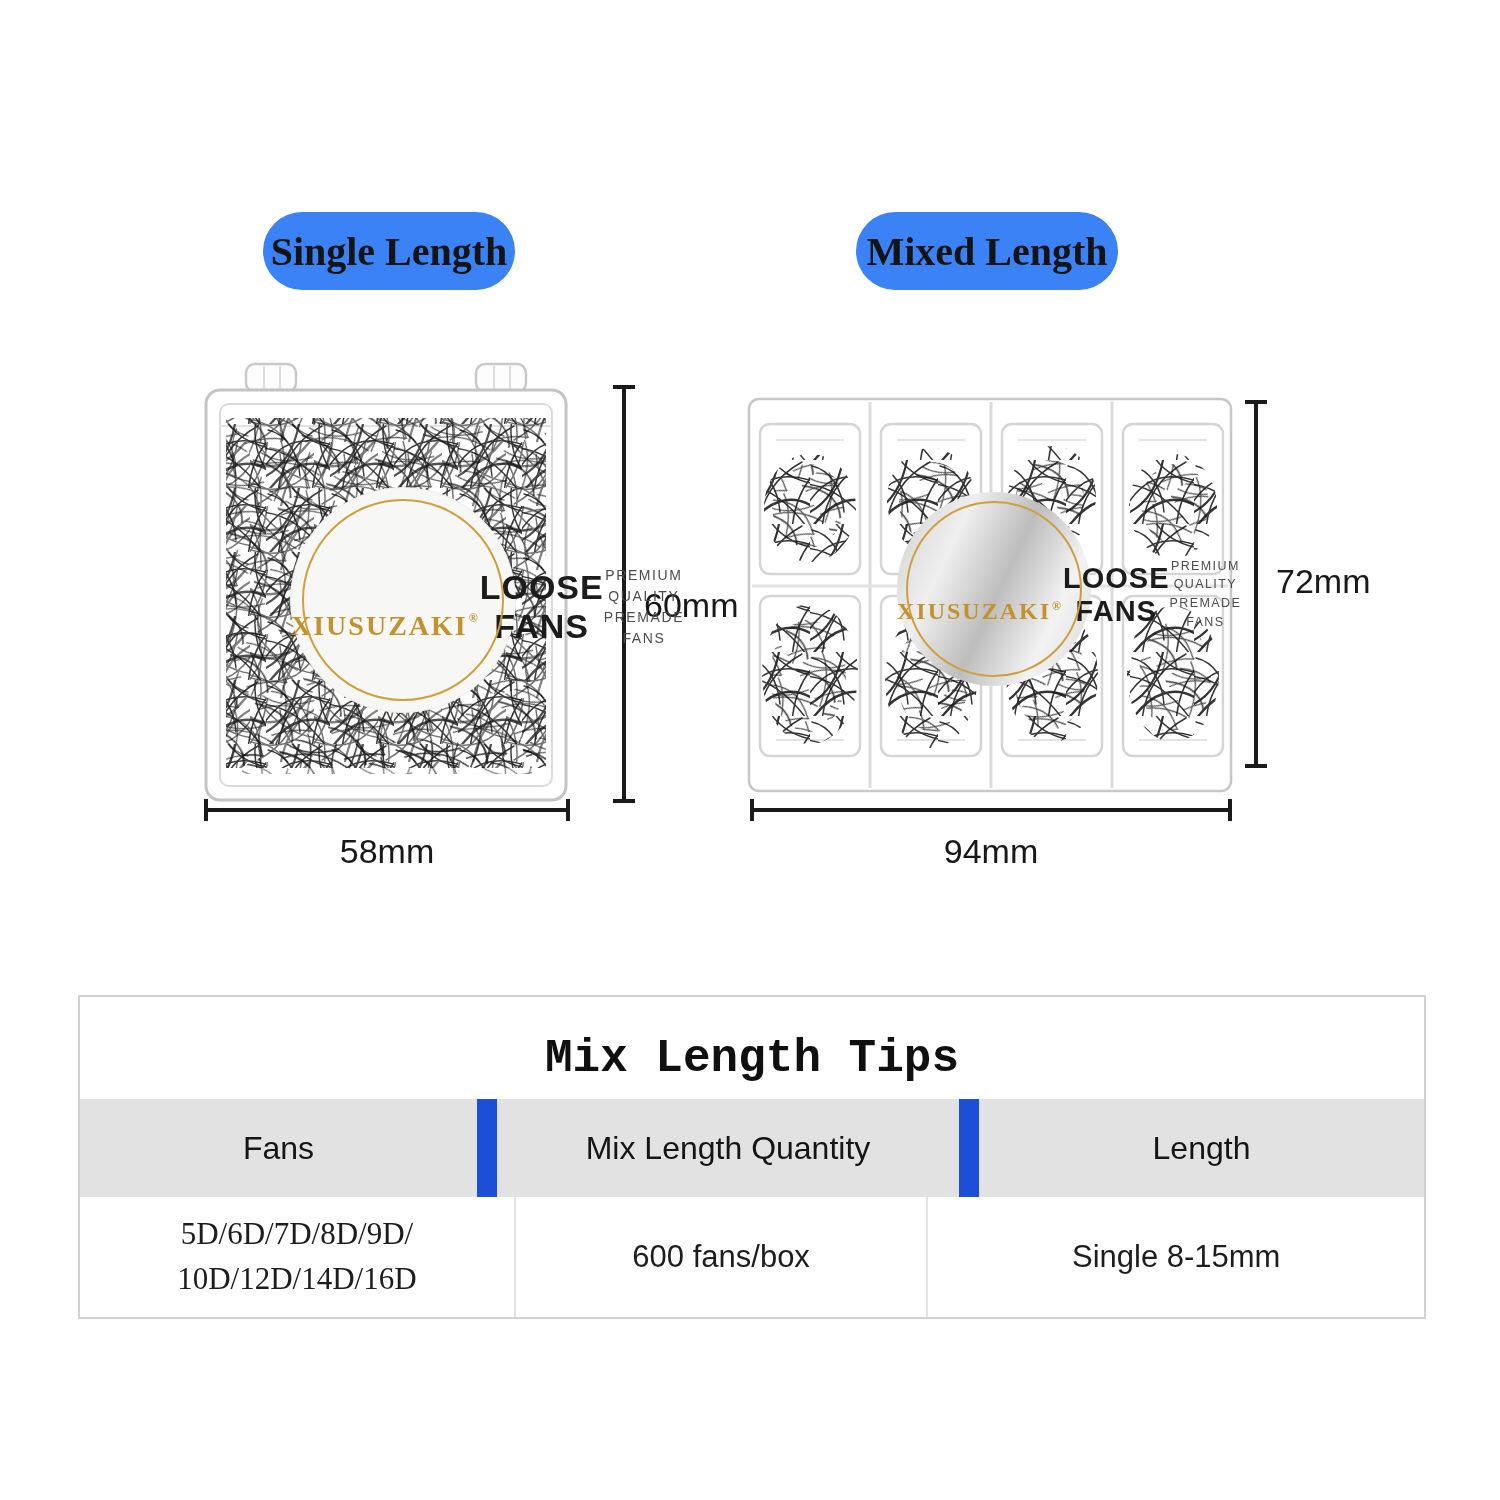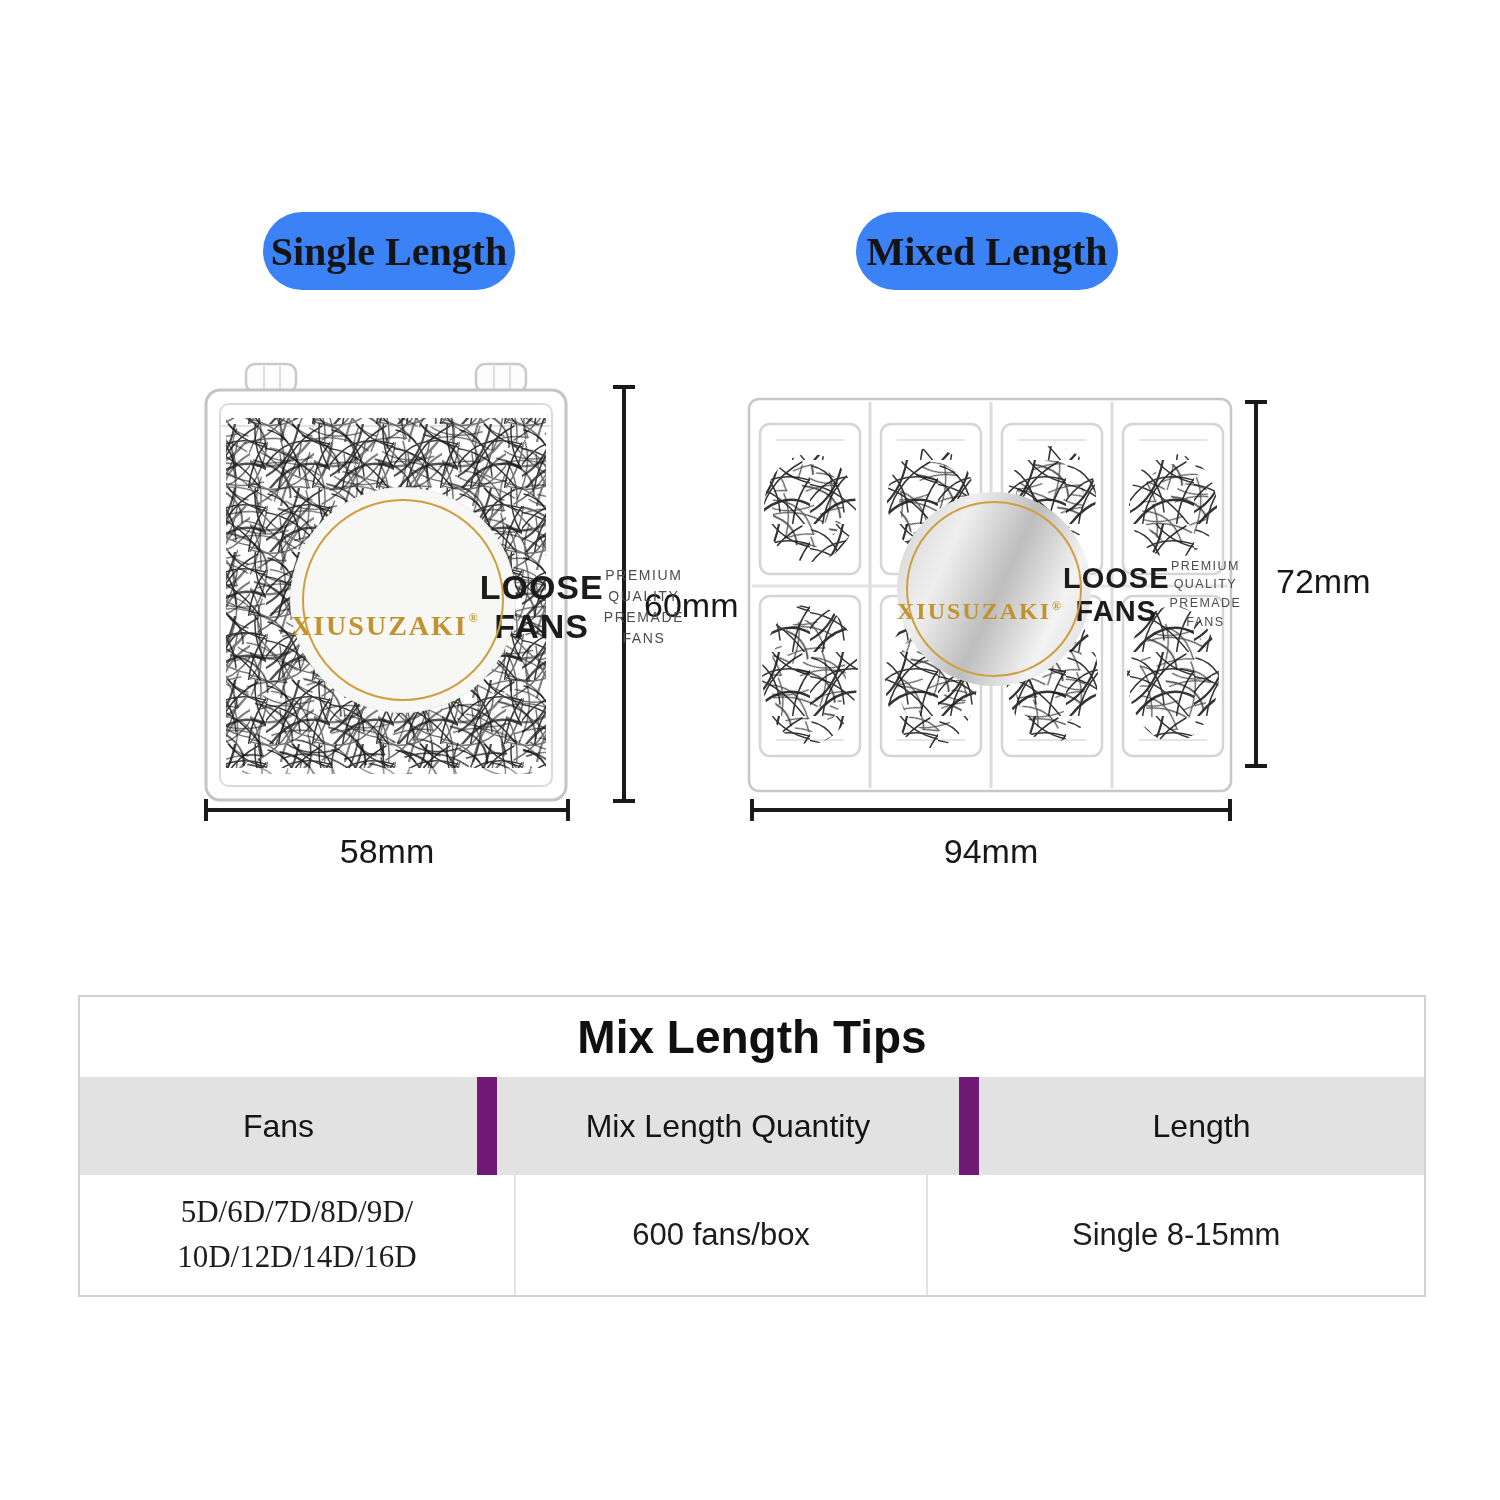--- a/index.html
+++ b/index.html
@@ -61,22 +61,22 @@
   .dim-h::before, .dim-h::after {
     content:""; position:absolute; top:-9px; width:4px; height:22px; background:#1a1a1a; }
   .dim-h::before { left:0; } .dim-h::after { right:0; }
   .dim-label { position:absolute; font-size:34px; color:#181818; }
   .dim-label.centered { text-align:center; }
 
   
   .spec-table { position:absolute; left:78px; top:995px; width:1348px;
     border:2px solid #d2d2d2; background:#ffffff; }
   .spec-title { height:80px; display:flex; align-items:center; justify-content:center;
-    font-family:Liberation Sans, sans-serif; font-weight:800; font-size:46px; color:#101010; }
-  .spec-head { display:flex; gap:20px; background:#701a75;border-radius:23px; }
+    font-family:Liberation Mono, monospace; font-weight:800; font-size:46px; color:#101010;margin-top:22px; }
+  .spec-head { display:flex; gap:20px; background:#1d4ed8;border-radius:23px; }
   .spec-head .cell { background:#e2e2e2; height:98px; display:flex; align-items:center;
     justify-content:center; text-align:center; font-size:32px; color:#151515; line-height:1.25;
     padding:0 30px; }
   .spec-body { display:flex; }
   .spec-body .cell { height:120px; display:flex; flex-direction:column; align-items:center;
     justify-content:center; text-align:center; font-size:31px; color:#1d1d1d; line-height:1.45;
     border-left:2px solid #e3e3e3; }
   .spec-body .cell:first-child { border-left:none; }
   .col-1 { flex:316 316 0; } .col-2 { flex:299 299 0; } .col-3 { flex:377 377 0; } .col-4 { flex:361 361 0; }
   .cell-fans { font-family:"Liberation Serif", serif; font-size:30px; }

